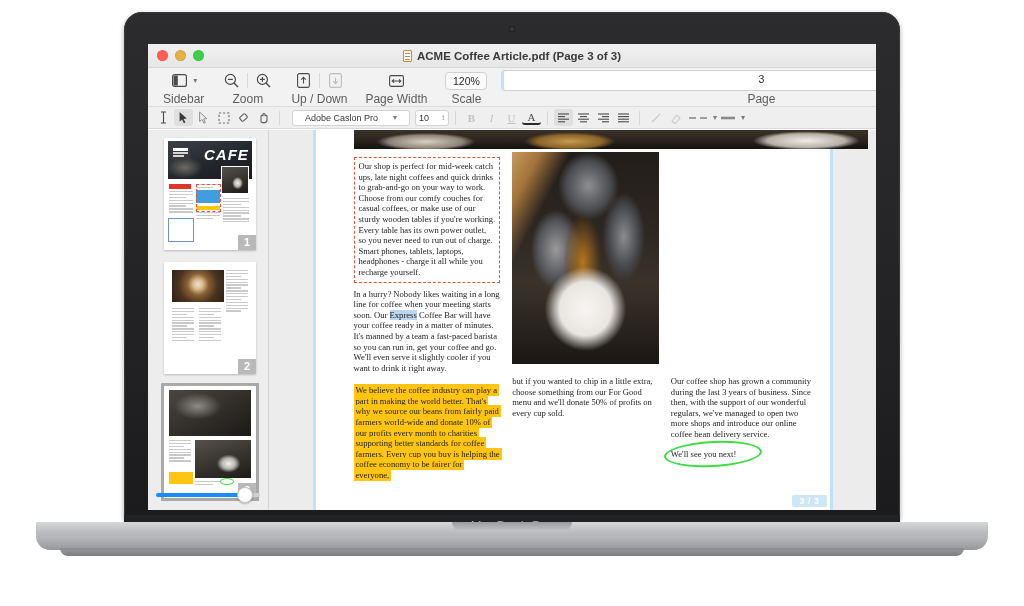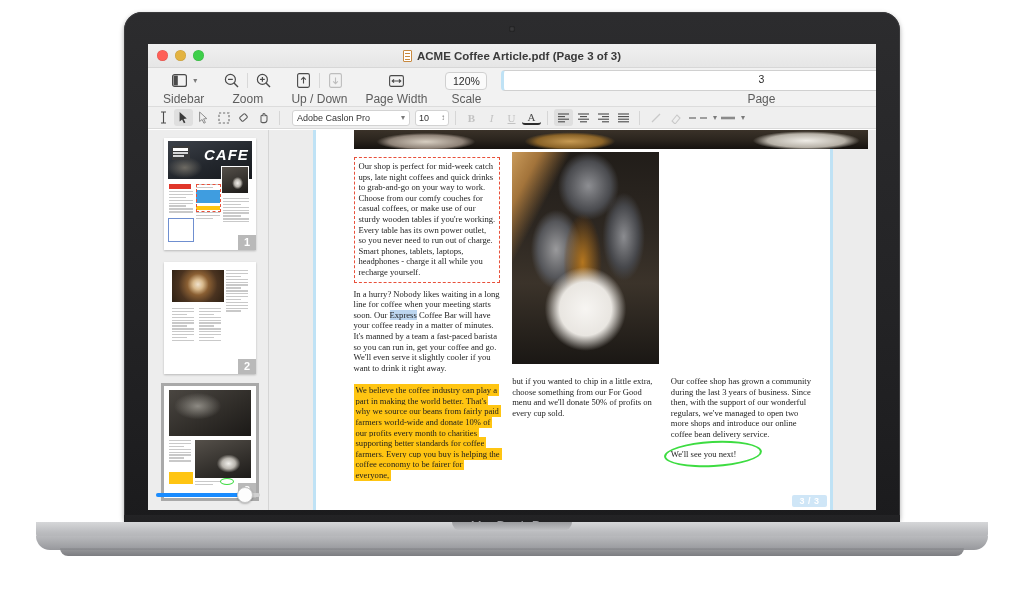--- a/index.html
+++ b/index.html
@@ -132,21 +132,21 @@
   .fbtn {
     width:19px; height:17px; display:inline-flex;
     align-items:center; justify-content:center;
     color:#4b4b4b; font-size:11px; border-radius:3px;
   }
   .fbtn.active { background:#dfdfdf; }
   .fbtn.dim { color:#c2c2c2; }
   .fontbox {
     width:118px; height:16px; background:#fff; border:1px solid #d3d3d3;
     border-radius:3px; font-size:9px; color:#333;
-    display:flex; align-items:center; padding:0 4px; margin-left:6px;
+    display:flex; align-items:center; padding:0 12px; margin-left:6px;
     justify-content:space-between;
   }
   .sizebox {
     width:34px; height:16px; background:#fff; border:1px solid #d3d3d3;
     border-radius:3px; font-size:9px; color:#333;
     display:flex; align-items:center; padding:0 3px; margin-left:4px;
     justify-content:space-between;
   }
   .fsep { width:1px; height:14px; background:#d6d6d6; margin:0 5px; }
 

